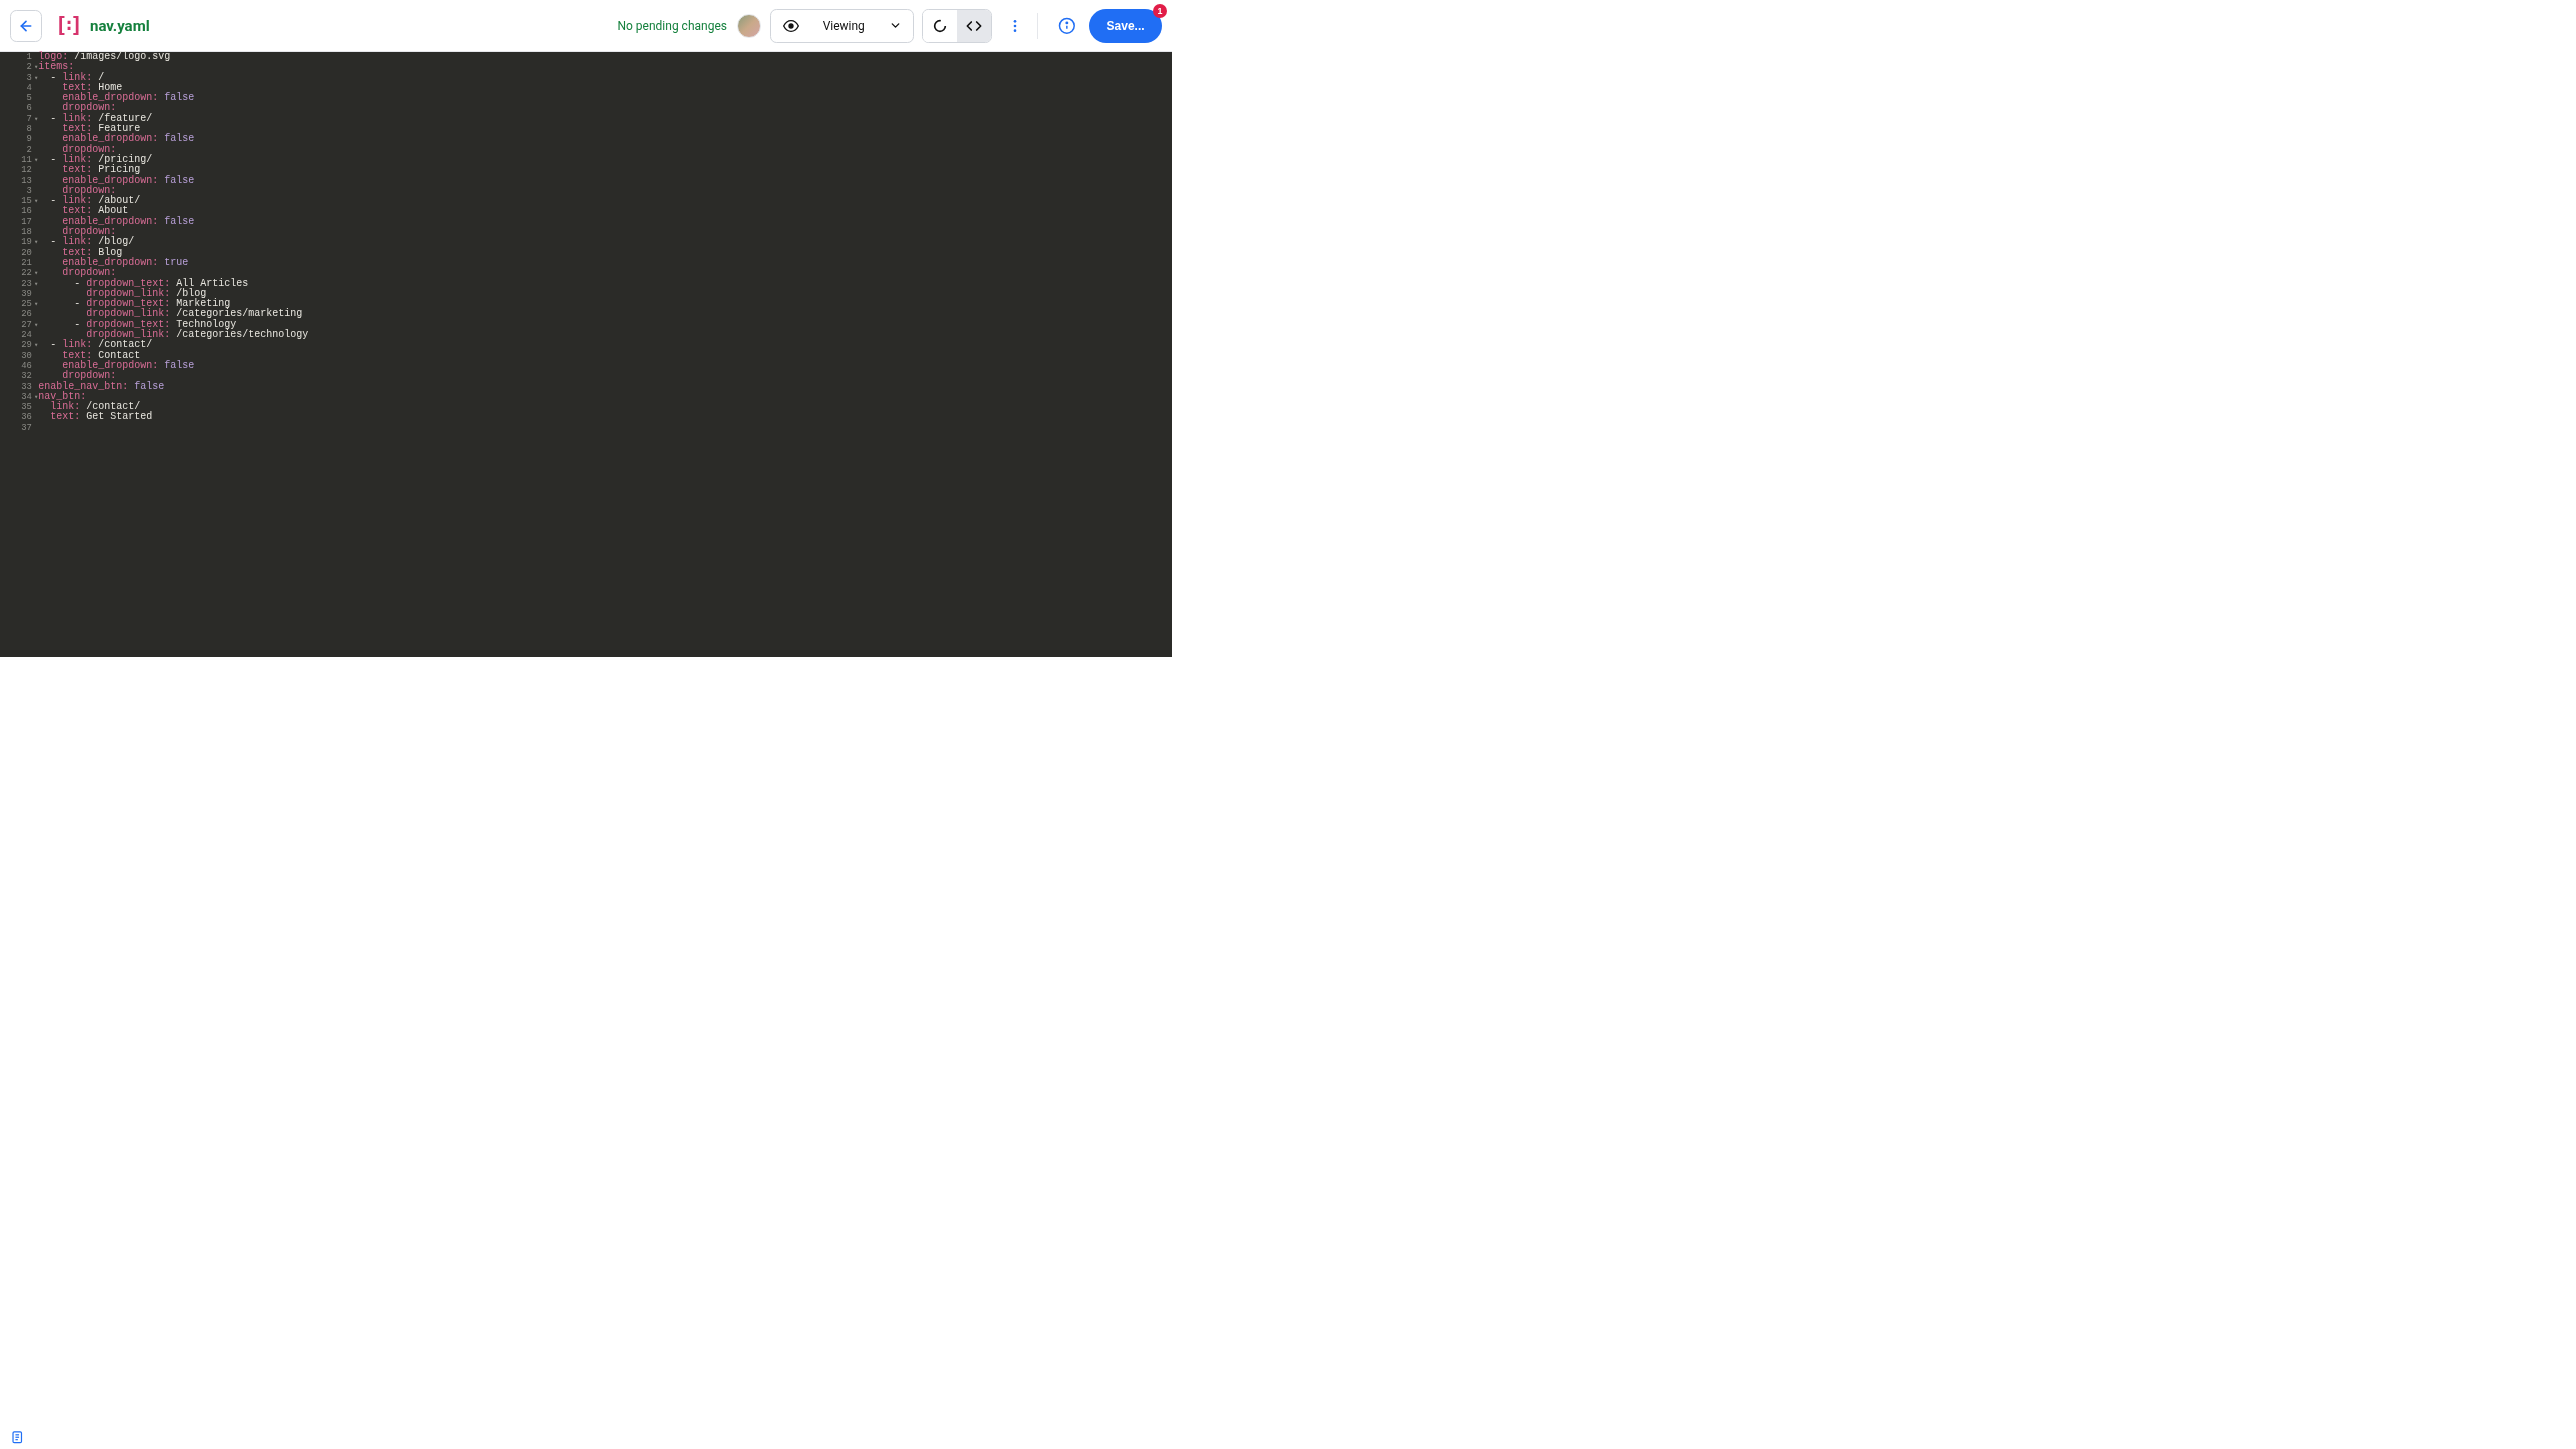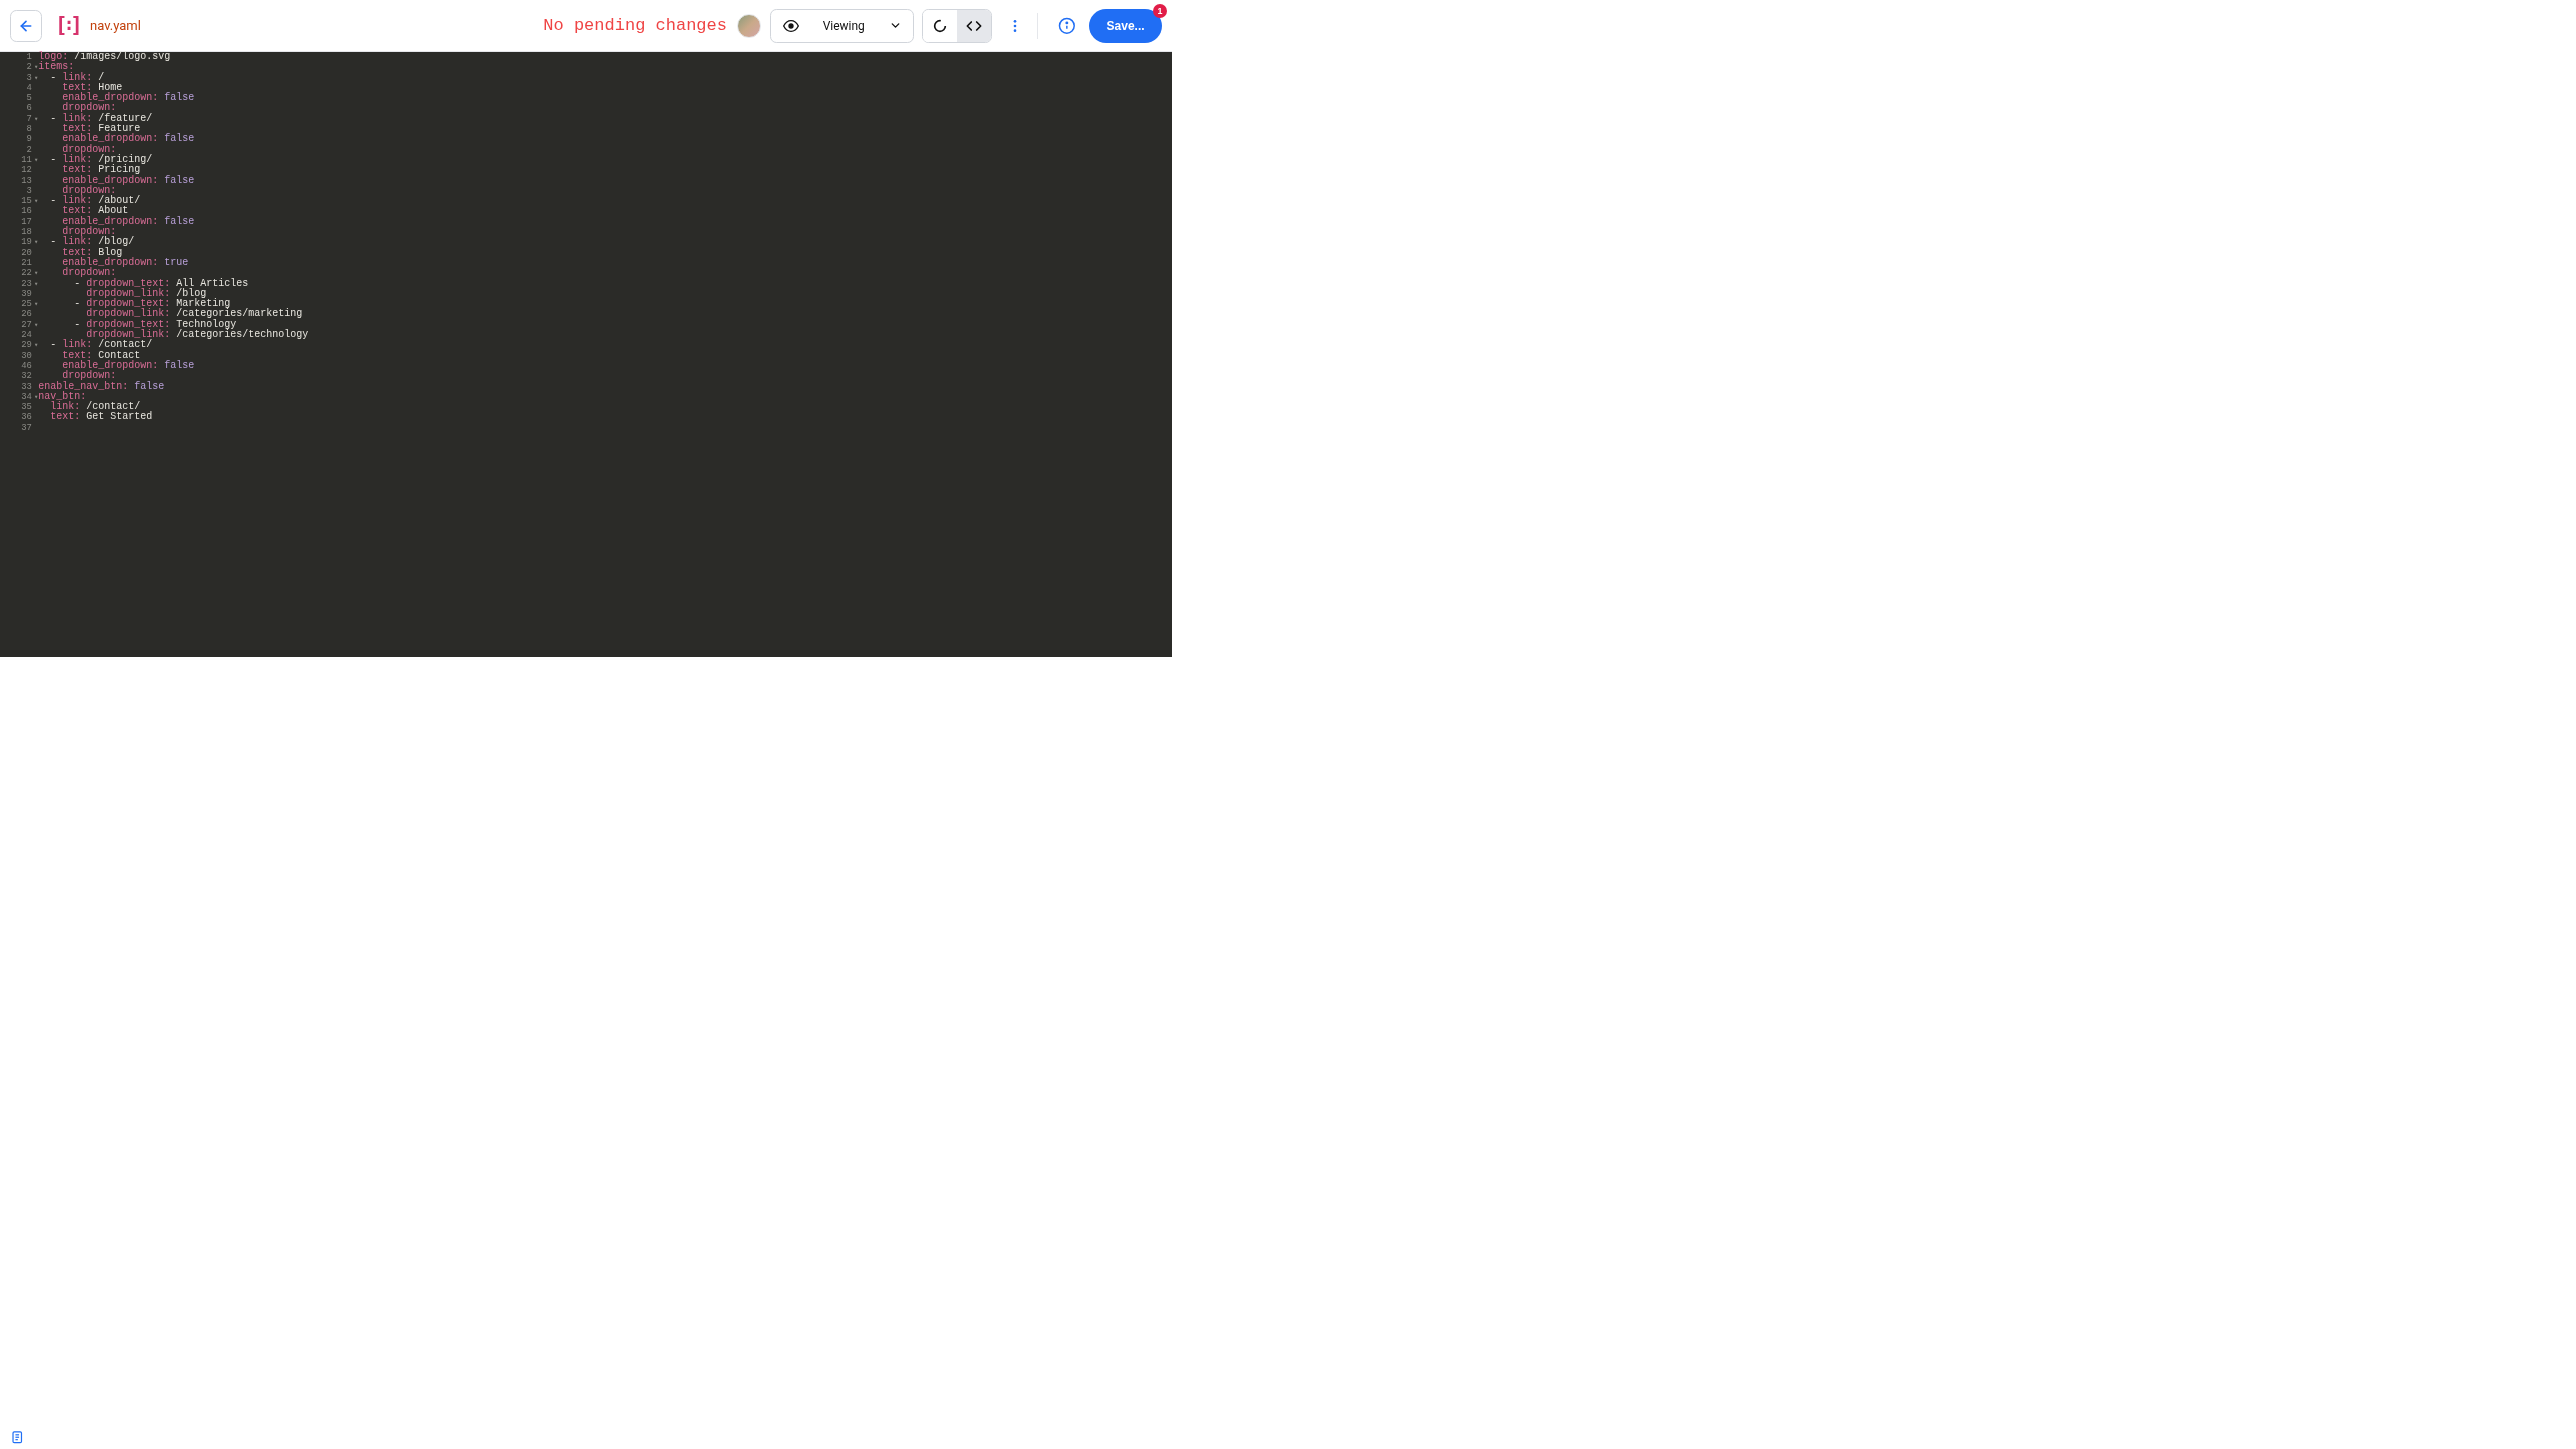--- a/index.html
+++ b/index.html
@@ -34,30 +34,29 @@
 .logo-bracket {
   margin-left: 13px;
   width: 24px;
   height: 24px;
   display: flex;
   align-items: center;
   justify-content: center;
 }
 .file-title {
   margin-left: 11.3px;
-  font-weight: 400;
-  font-size: 13px;
-  color: #c2410c;
+  font-weight: 700;
+  font-size: 15px;
+  color: #15803d;
 }
 .header-spacer { flex: 1; }
 .status-text {
-  font-size: 17px;
-  color: #ef4444;
+  font-size: 12px;
+  color: #15803d;
   margin-right: 9.7px;
-  font-family: Liberation Mono, monospace;
 }
 .avatar {
   width: 24px;
   height: 24px;
   border-radius: 50%;
   background: linear-gradient(135deg, #8b9b7a 0%, #c9a989 50%, #d4a5a5 100%);
   margin-right: 9.7px;
   border: 1.6px solid #e5e7eb;
 }
 .view-mode {

